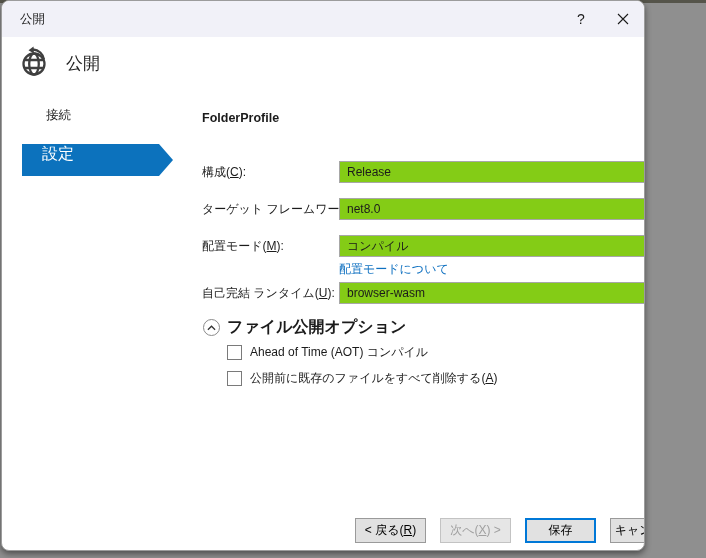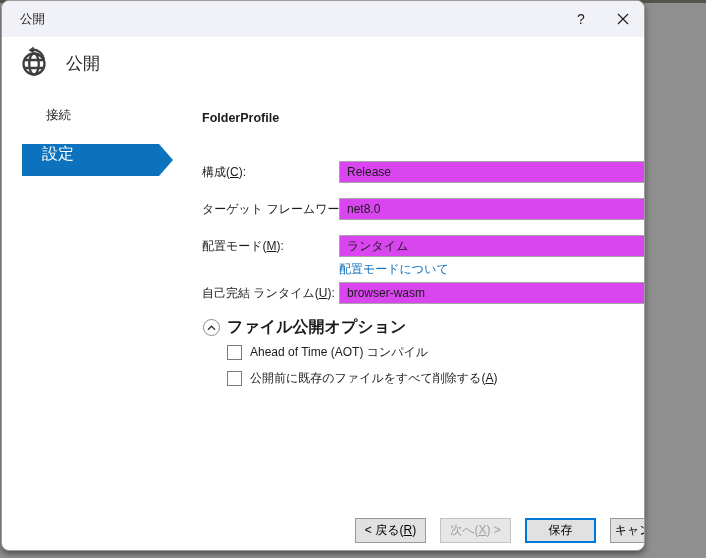--- a/index.html
+++ b/index.html
@@ -32,21 +32,21 @@
               display:flex; padding-left:20px; }
   .side-sel-arrow { position:absolute; left:157px; top:143px; width:0; height:0;
                     border-top:16px solid transparent; border-bottom:16px solid transparent;
                     border-left:14px solid var(--accent); }
 
   
   .profile-name { position:absolute; left:200px; top:110px; font-size:12.5px; font-weight:700; }
   .f-label { position:absolute; left:200px; width:135px; height:22px;
              font-size:12px; line-height:22px; white-space:nowrap; }
   .combo { position:absolute; left:337px; width:331px; height:22px;
-           background:#d946ef; border:1px solid #a7a7a7;
+           background:#84cc16; border:1px solid #a7a7a7;
            display:flex; align-items:center; cursor:default; }
   .combo-text { flex:1; padding-left:7px; font-size:12px; white-space:nowrap; overflow:hidden; }
   .combo-chev { width:22px; display:flex; justify-content:center; align-items:center; }
   .mn { text-decoration:underline; }
   .link { position:absolute; left:337px; top:260px; font-size:12px;
           color:var(--link); cursor:pointer; }
 
   
   .expander { position:absolute; left:201px; top:316px; display:flex;
               align-items:center; cursor:default; }
@@ -119,21 +119,21 @@
       <span class="combo-text">net8.0</span>
       <span class="combo-chev">
           <svg width="10" height="6" viewBox="0 0 10 6">
             <path d="M1 1 L5 5 L9 1" stroke="#444" stroke-width="1.3" fill="none"></path>
           </svg>
         </span>
     </div>
 
     <div class="f-label" style="top:234px"><span>配置モード(</span><span class="mn">M</span><span>):</span></div>
     <div class="combo" style="top:234px">
-      <span class="combo-text">ランタイム</span>
+      <span class="combo-text">コンパイル</span>
       <span class="combo-chev">
           <svg width="10" height="6" viewBox="0 0 10 6">
             <path d="M1 1 L5 5 L9 1" stroke="#444" stroke-width="1.3" fill="none"></path>
           </svg>
         </span>
     </div>
 
     <a class="link">配置モードについて</a>
 
     <div class="f-label" style="top:281px"><span>自己完結 ランタイム(</span><span class="mn">U</span><span>):</span></div>

